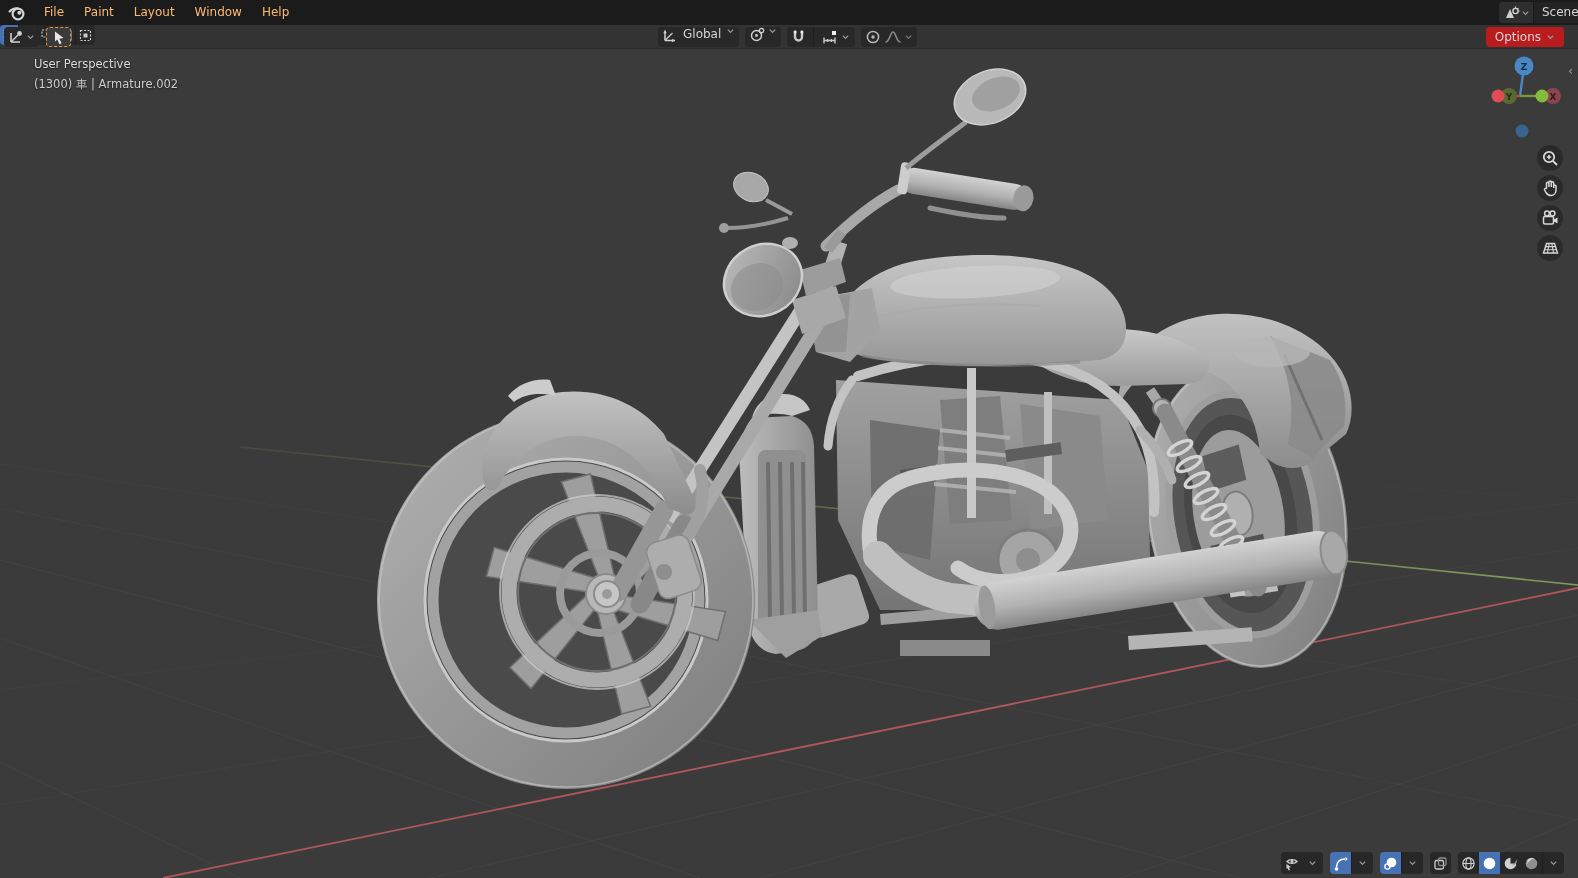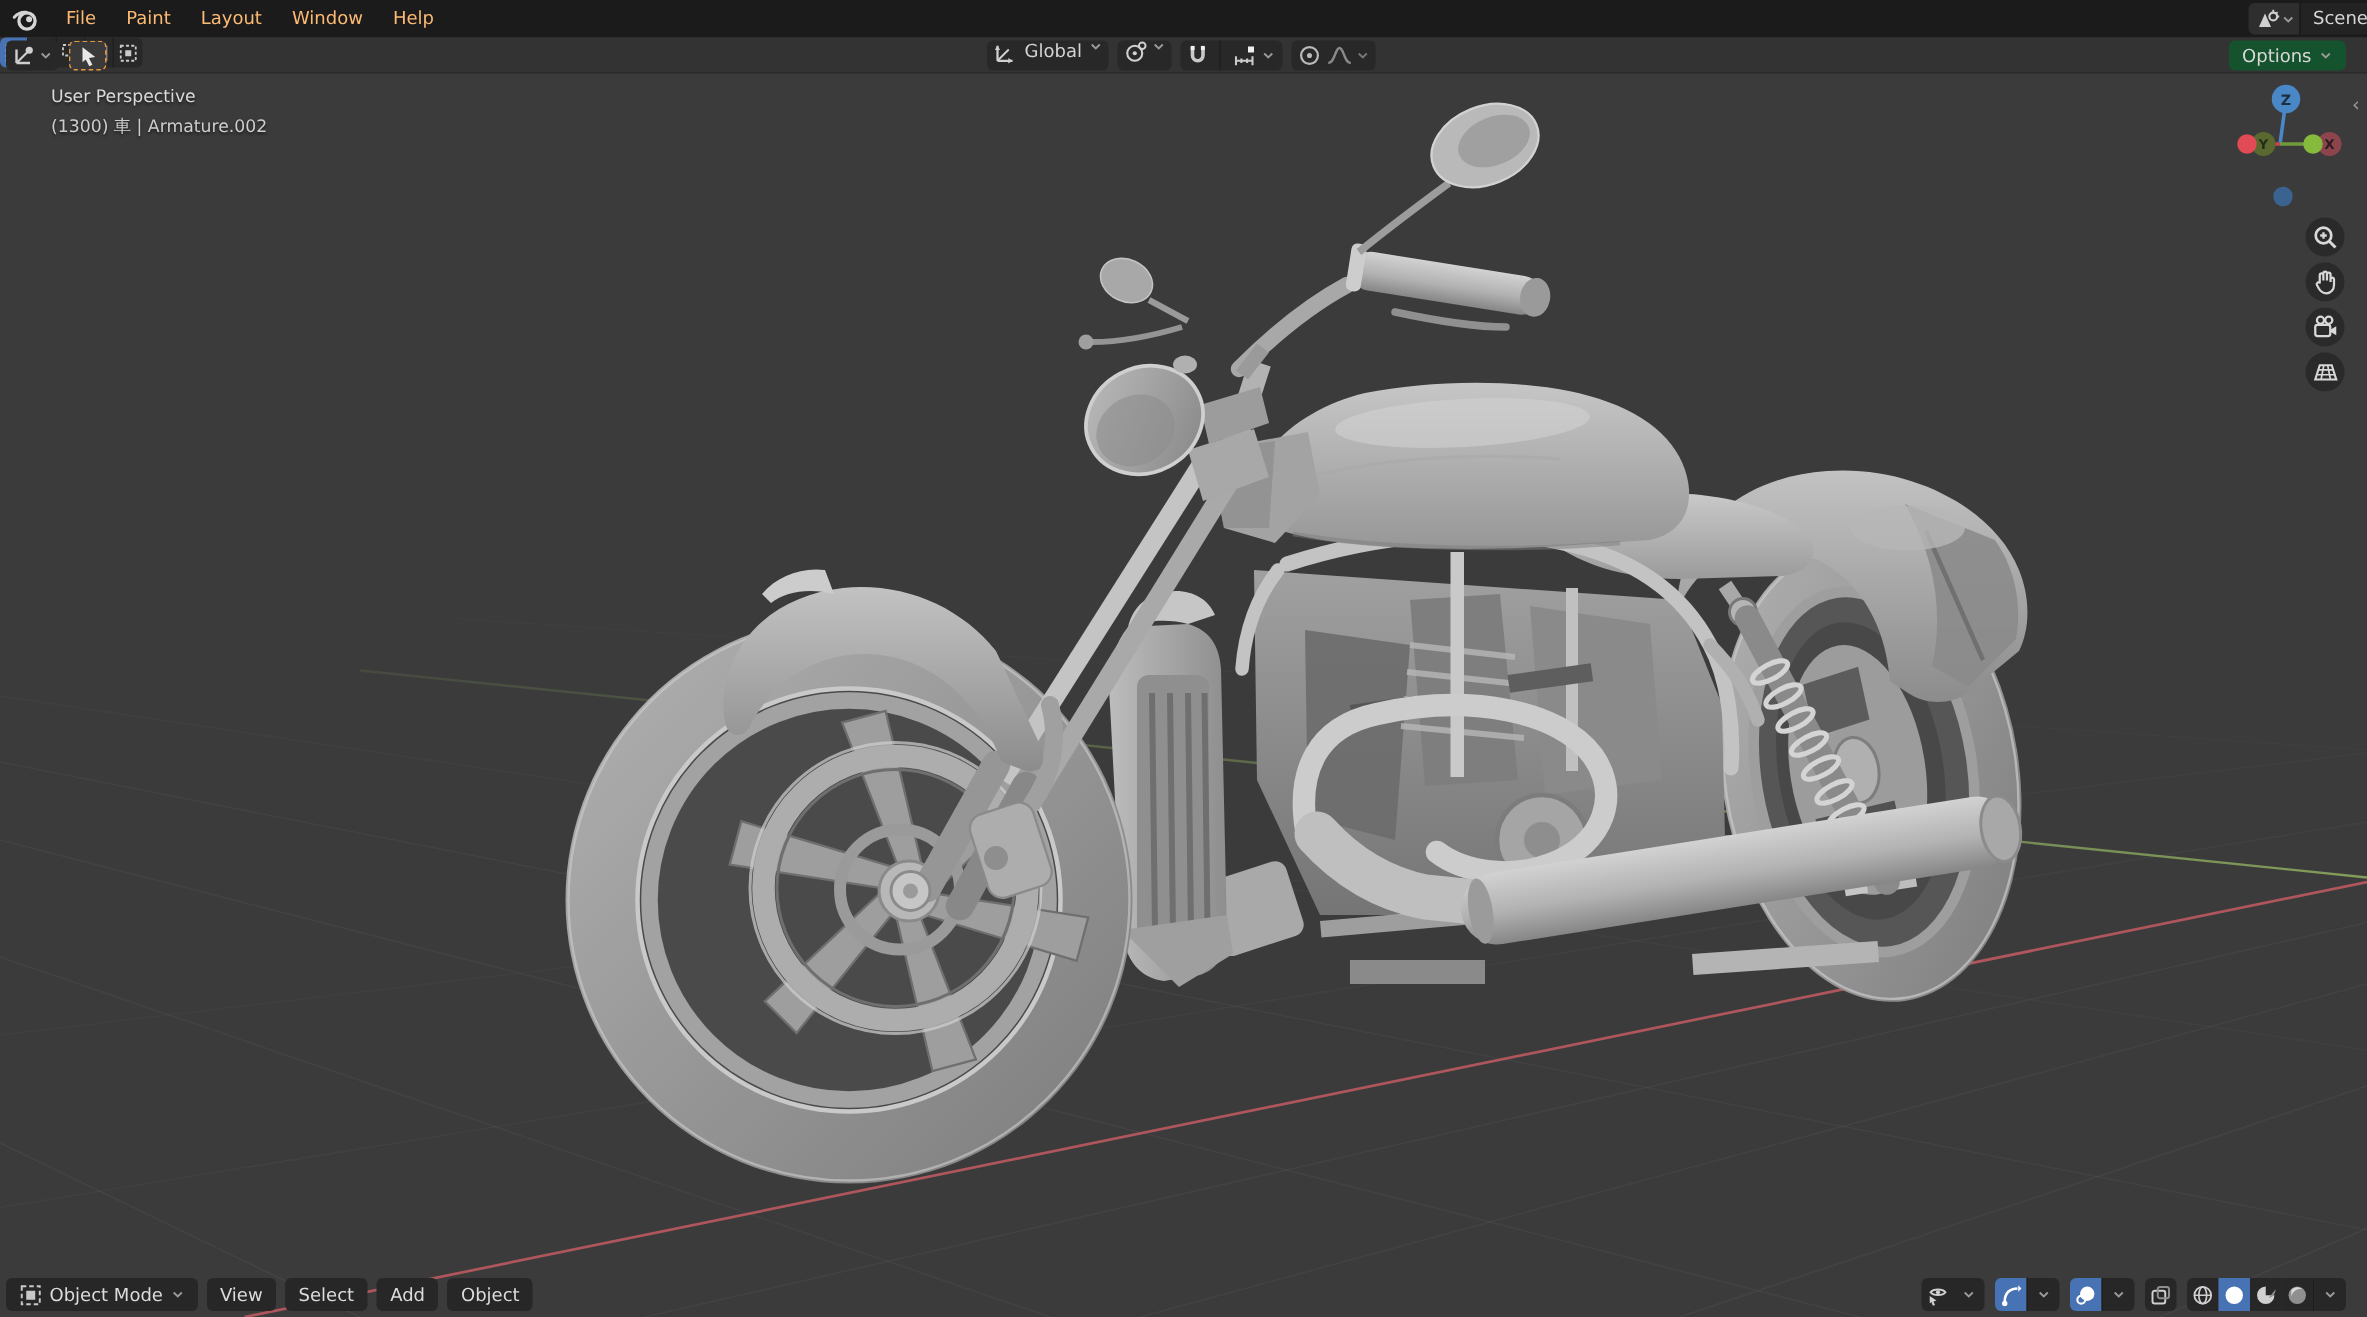--- a/index.html
+++ b/index.html
@@ -44,21 +44,21 @@
       background:var(--pill-bg);border-right:1px solid #1f1f1f;}
   .selmode-btn:first-child{border-radius:4px 0 0 4px;}
   .selmode-btn:last-child{border-radius:0 4px 4px 0;border-right:none;}
   .selmode-btn.active{background:var(--accent-blue);}
   #center-cluster{position:absolute;left:658px;top:2px;display:flex;gap:6px;align-items:center;}
   .cluster-pill{height:20px;display:flex;background:var(--pill-bg);
       border-radius:4px;padding:0 4px;gap:3px;}
   .cluster-pill .lbl{color:#d4d4d4;padding:0 2px;}
   .seg-div{width:1px;height:20px;background:#1f1f1f;}
   #options-btn{position:absolute;right:14px;top:2px;height:20px;display:flex;align-items:center;
-      gap:5px;background:#14532d;border-radius:4px;padding:0 9px;color:#d8d8d8;}
+      gap:5px;background:#b91c1c;border-radius:4px;padding:0 9px;color:#d8d8d8;}
 
   
   #viewport{position:absolute;top:49px;left:0;width:1578px;height:829px;overflow:hidden;}
   #scene-svg{position:absolute;top:0;left:0;}
   #overlay-text{position:absolute;left:6px;top:8px;z-index:5;text-shadow:0 1px 2px rgba(0,0,0,.55);margin-left:28px;}
   #overlay-text .l1{color:#dadada;font-size:11.5px;margin-bottom:6px;}
   #overlay-text .l2{color:#cdcdcd;font-size:11.5px;}
   #gizmo{position:absolute;left:1468px;top:4px;z-index:5;}
   .navbtn{position:absolute;left:1537px;width:26px;height:26px;border-radius:13px;
       background:rgba(30,30,30,.55);display:flex;align-items:center;justify-content:center;z-index:5;}
@@ -514,36 +514,20 @@
       <path d="M12.5,10.8 L16.5,8.5 v6 L12.5,12.2 Z" fill="#d8d8d8"></path>
     </svg>
   </div>
   <div class="navbtn" style="top:186px;">
     <svg width="19" height="18" viewBox="0 0 19 18">
       <path d="M5.5,4.5 h8 l3,9.5 h-14 Z" fill="none" stroke="#d8d8d8" stroke-width="1.4"></path>
       <path d="M8.2,4.5 L6.4,14 M10.8,4.5 L12.6,14 M4.8,7.6 h9.4 M4,10.8 h11" stroke="#d8d8d8" stroke-width="1.1"></path>
     </svg>
   </div>
 
-  <div id="footer-left">
-    <div class="f-pill">
-      <svg width="15" height="15" viewBox="0 0 15 15">
-        <rect x="1.5" y="1.5" width="12" height="12" fill="none" stroke="#c9c9c9" stroke-width="1.3" stroke-dasharray="3 2"></rect>
-        <rect x="4.5" y="4.5" width="6" height="6" fill="#c9c9c9"></rect>
-      </svg>
-      <span>Object Mode</span>
-      <svg width="9" height="8" viewBox="0 0 10 8">
-        <path d="M2,2.5 L5,5.5 L8,2.5" fill="none" stroke="#9a9a9a" stroke-width="1.4"></path>
-      </svg>
-    </div>
-    <div class="f-pill">View</div>
-    <div class="f-pill">Select</div>
-    <div class="f-pill">Add</div>
-    <div class="f-pill">Object</div>
-  </div>
 
   <div id="footer-right">
     <div class="f-group">
       <span class="f-ico first">
         <svg width="16" height="15" viewBox="0 0 16 15">
           <path d="M3,5.5 C5,3 11,3 13,5.5 C11,8 5,8 3,5.5 Z" fill="none" stroke="#d0d0d0" stroke-width="1.3"></path>
           <circle cx="8" cy="5.5" r="1.4" fill="#d0d0d0"></circle>
           <path d="M2.5,8 L7,11 L5,11.6 L6,14 L4.6,14.5 L3.6,12 L2.5,13 Z" fill="#d0d0d0"></path>
         </svg>
       </span>

